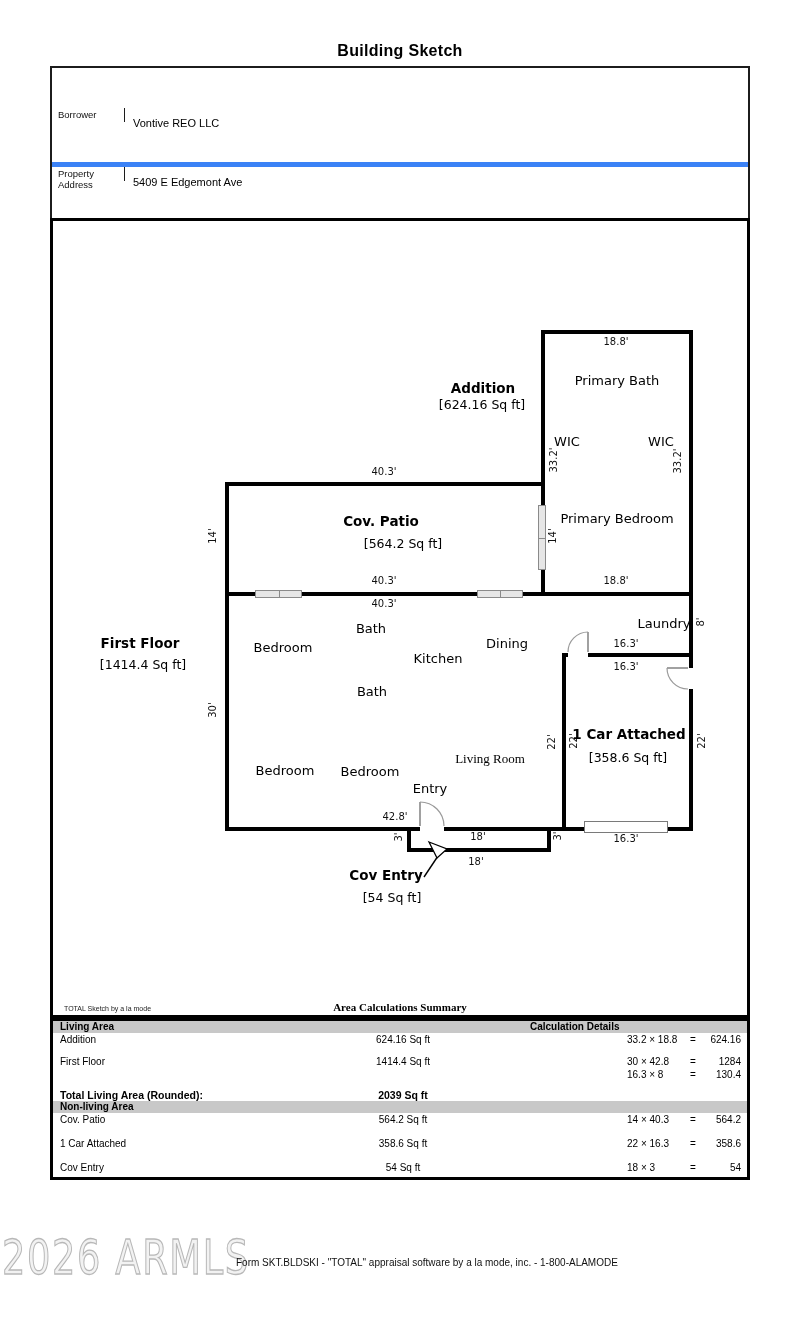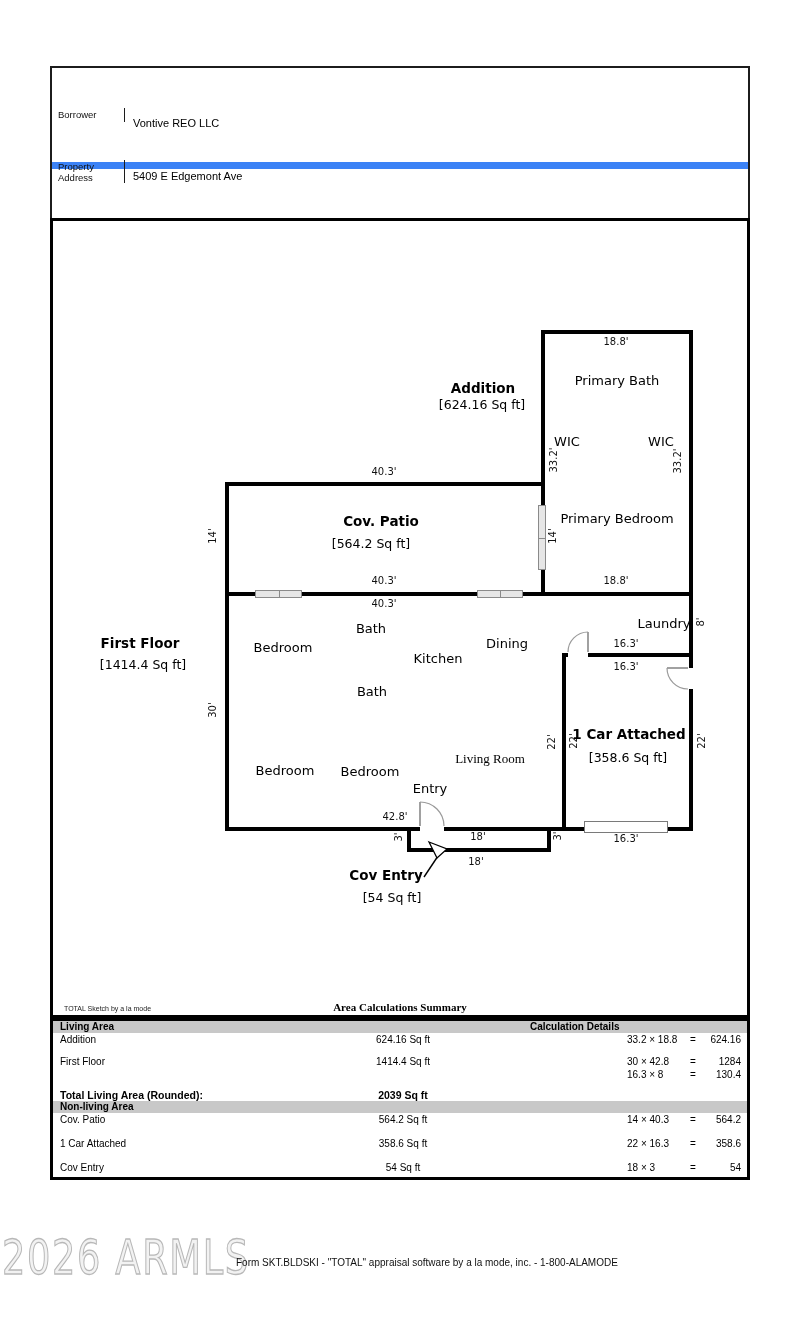--- a/index.html
+++ b/index.html
@@ -4,21 +4,21 @@
 <style>
   html,body{margin:0;padding:0;background:#fff;}
   #page{position:relative;width:800px;height:1318px;background:#fff;overflow:hidden;
         font-family:"Liberation Sans",sans-serif;color:#000;}
   
   #title{position:absolute;top:42px;left:0;width:800px;text-align:center;
          font-size:16px;font-weight:bold;letter-spacing:0.3px;}
   
   #hdr{position:absolute;left:50px;top:66px;width:700px;border:2px solid #1c1c1c;box-sizing:border-box;}
   .hrow{position:relative;display:flex;height:14px;align-items:stretch;margin-top:40px;}
-  .hrow + .hrow{border-top:7px solid #3b82f6;align-items:flex-end;}
+  .hrow + .hrow{border-top:5px solid #3b82f6;}
   .hlabel{flex:0 0 73px;border-right:1px solid #1c1c1c;font-size:9.5px;color:#111;
           padding:1px 0 0 6px;box-sizing:border-box;}
   .hvalue{font-size:11px;padding:8px 0 0 8px;line-height:14px;}
   .hdivider{position:absolute;left:281px;top:0;bottom:0;width:1px;background:#1c1c1c;}
   .hx-label{position:absolute;top:1px;font-size:9.5px;color:#111;}
   .hx-value{position:absolute;top:0;font-size:11px;line-height:14px;}
   
   #sketch{position:absolute;left:50px;top:218px;width:700px;height:800px;
           border:3px solid #000;box-sizing:border-box;background:#fff;}
   #fp{position:absolute;left:0;top:0;width:800px;height:1318px;pointer-events:none;}
@@ -61,20 +61,21 @@
              font-size:46px;letter-spacing:2px;color:#f2f2f2;
              -webkit-text-stroke:1.2px #b8b8b8;transform:scaleX(0.8) scaleY(1.05);
              transform-origin:left top;white-space:nowrap;}
   #formline{position:absolute;left:236px;top:1257px;font-size:10px;color:#111;}
 </style>
 </head>
 <body>
 
 <div id="page">
 
+  <div id="title">Building Sketch</div>
 
   <div id="hdr">
     <div class="hrow">
       <span class="hlabel">Borrower</span>
       <span class="hvalue">Vontive REO LLC</span>
     </div>
     <div class="hrow">
       <span class="hlabel">Property Address</span>
       <span class="hvalue">5409 E Edgemont Ave</span>
     </div>
@@ -147,21 +148,21 @@
       <div class="room" style="left: 507px; top: 643px;">Dining</div>
       <div class="room" style="left: 640px; top: 623px; margin-left: 24px;">Laundry</div>
       <div class="room" style="left: 372px; top: 691px;">Bath</div>
       <div class="room" style="left: 285px; top: 770px;">Bedroom</div>
       <div class="room" style="left: 370px; top: 771px;">Bedroom</div>
       <div class="room" style="left: 490px; top: 759px; font-family: Liberation Serif, serif;">Living Room</div>
       <div class="room" style="left: 430px; top: 788px; text-align: center;">Entry</div>
       <div class="area-name" style="left: 483px; top: 388px;">Addition</div>
       <div class="area-sqft" style="left: 482px; top: 404px;">[624.16 Sq ft]</div>
       <div class="area-name" style="left: 381px; top: 521px;">Cov. Patio</div>
-      <div class="area-sqft" style="left: 371px; top: 543px;">[564.2 Sq ft]</div>
+      <div class="area-sqft" style="left: 403px; top: 543px;">[564.2 Sq ft]</div>
       <div class="area-name" style="left: 140px; top: 643px;">First Floor</div>
       <div class="area-sqft" style="left: 143px; top: 664px;">[1414.4 Sq ft]</div>
       <div class="area-name" style="left: 629px; top: 734px;">1 Car Attached</div>
       <div class="area-sqft" style="left: 628px; top: 757px;">[358.6 Sq ft]</div>
       <div class="area-name" style="left: 386px; top: 875px;">Cov Entry</div>
       <div class="area-sqft" style="left: 392px; top: 897px;">[54 Sq ft]</div>
     </div>
   <svg id="fp-svg" width="800" height="1318">
       <line x1="420" y1="826" x2="420" y2="802" stroke="#6e6e6e" stroke-width="1.3"></line>
       <path d="M 420 802 A 24 24 0 0 1 444 826" fill="none" stroke="#9a9a9a" stroke-width="1.2"></path>

